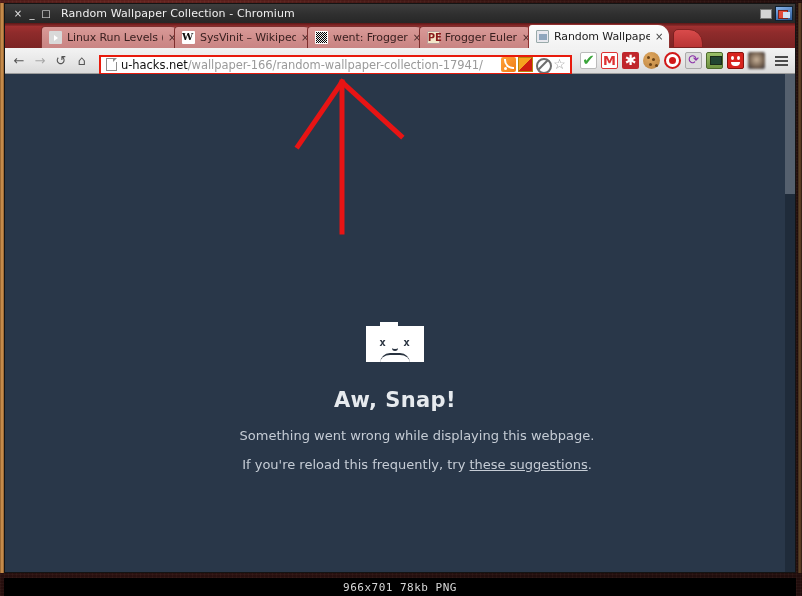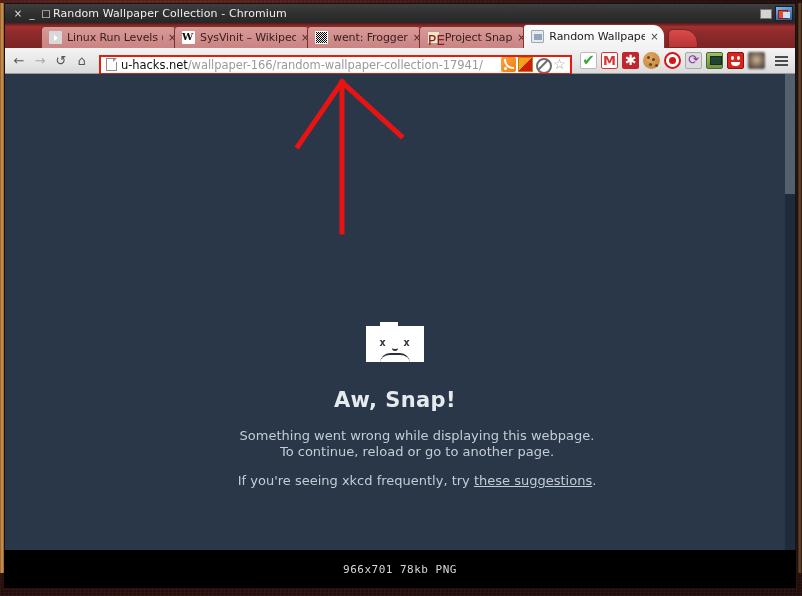--- a/index.html
+++ b/index.html
@@ -43,20 +43,21 @@
     font-size: 11px;
   }
   .winbtn {
     width: 14px; height: 14px;
     display: flex; align-items: center; justify-content: center;
     font-size: 10px; line-height: 1;
     color: #e5e5e5;
     font-family: "DejaVu Sans", sans-serif;
   }
   #title-text {
+    margin-left: 8px;
     font-size: 11px;
     color: #efefef;
     letter-spacing: .1px;
     white-space: nowrap;
   }
   #title-right {
     position: absolute; right: 2px; top: 0;
     height: 19px; display: flex; align-items: center; gap: 3px;
   }
   #tr-min {
@@ -147,21 +148,21 @@
   .fav-wiki { background:#fff; color:#111; font-family:"DejaVu Serif",serif; font-size:10px;
     display:flex;align-items:center;justify-content:center; font-weight:bold; letter-spacing:-1px;}
   .fav-xkcd { background:#fff; position:relative; overflow:hidden; }
   .fav-xkcd::before{
     content:''; position:absolute; inset:1px;
     background:
       repeating-linear-gradient(90deg,#111 0 1px,#fff 1px 2px),
       repeating-linear-gradient(0deg,#111 0 1px,#fff 1px 2px);
     background-blend-mode: difference;
   }
-  .fav-euler { background:#f3e6c8; color:#8a1b1b; font-size:14px; font-weight:normal;
+  .fav-euler { background:#f3e6c8; color:#8a1b1b; font-size:10px; font-weight:bold;
     display:flex;align-items:center;justify-content:center; border:1px solid #b99;text-align:center; }
   .fav-generic { background:#e9e9ef; border:1px solid #9aa; position:relative; }
   .fav-generic::before{ content:''; position:absolute; left:2px; top:3px; width:8px;height:6px;
     background:#8fa6bd; }
 
   
   #newtab {
     width: 30px; height: 19px;
     margin-left: 12px;
     background: linear-gradient(180deg,#d94b4b,#b93434);
@@ -329,22 +330,22 @@
     color: #c5ccd5;
     line-height: 16px;
     margin-left: 44px;
   }
   #err-para2 { margin-top: 13px; }
   #err-link { color:#c5ccd5; text-decoration: underline; }
 
   
   #statusbar {
     position: absolute;
-    left: 4px; bottom: 8px;
-    width: 792px; height: 38px;
+    left: 4px; bottom: 0;
+    width: 792px; height: 18px;
     background: #000;
     color: #d8d8d8;
     font-family: "DejaVu Sans Mono", monospace;
     font-size: 11px;
     display: flex; align-items: center; justify-content: center;
     letter-spacing: .5px;
   }
   
   .frame-l, .frame-r {
     position:absolute; top:3px; bottom:23px; width:4px;
@@ -389,21 +390,21 @@
     </div>
 
     <div class="tab">
       <span class="favicon fav-xkcd"></span>
       <span class="tablabel">went: Frogger</span>
       <span class="tabclose">×</span>
     </div>
 
     <div class="tab">
       <span class="favicon fav-euler">PE</span>
-      <span class="tablabel">Project Snap</span>
+      <span class="tablabel">Frogger Euler</span>
       <span class="tabclose">×</span>
     </div>
 
     <div class="tab active">
       <span class="favicon fav-generic"></span>
       <span class="tablabel">Random Wallpaper C</span>
       <span class="tabclose">×</span>
     </div>
 
     <div id="newtab"></div>
@@ -458,24 +459,23 @@
           <span class="eye r">x</span>
           <span class="nose"></span>
           <span class="mouth"></span>
         </span>
       </div>
 
       <div id="err-title">Aw, Snap!</div>
 
       <div id="err-para1">
         <div class="err-line">Something went wrong while displaying this webpage.</div>
-        <div class="err-line">To continue, reload or go to another page.</div>
       </div>
 
-      <div id="err-para2" class="err-line"><span>If you're seeing xkcd frequently, try </span><a id="err-link" href="#">these suggestions</a><span>.</span></div>
+      <div id="err-para2" class="err-line"><span>If you're reload this frequently, try </span><a id="err-link" href="#">these suggestions</a><span>.</span></div>
     </div>
 
     <div id="scrollbar">
       <div id="scrollthumb"></div>
     </div>
   </div>
 </div>
 
 <div id="statusbar">
   <span>966x701  78kb  PNG</span>

